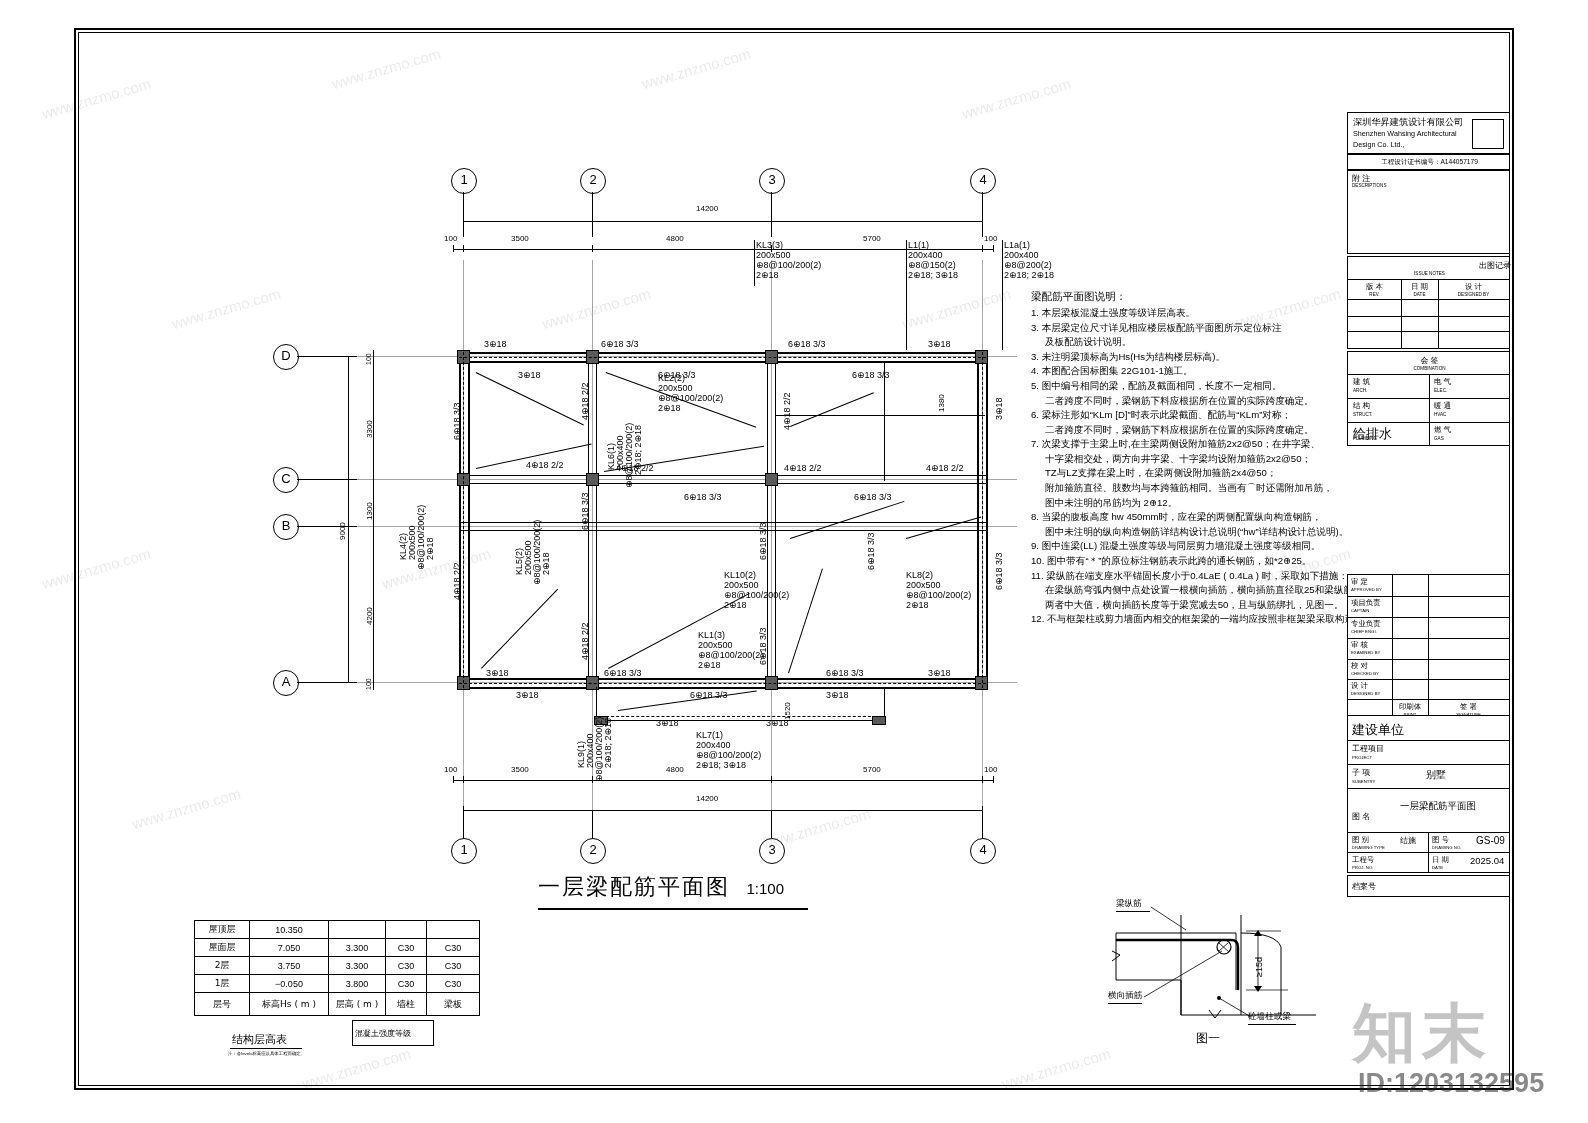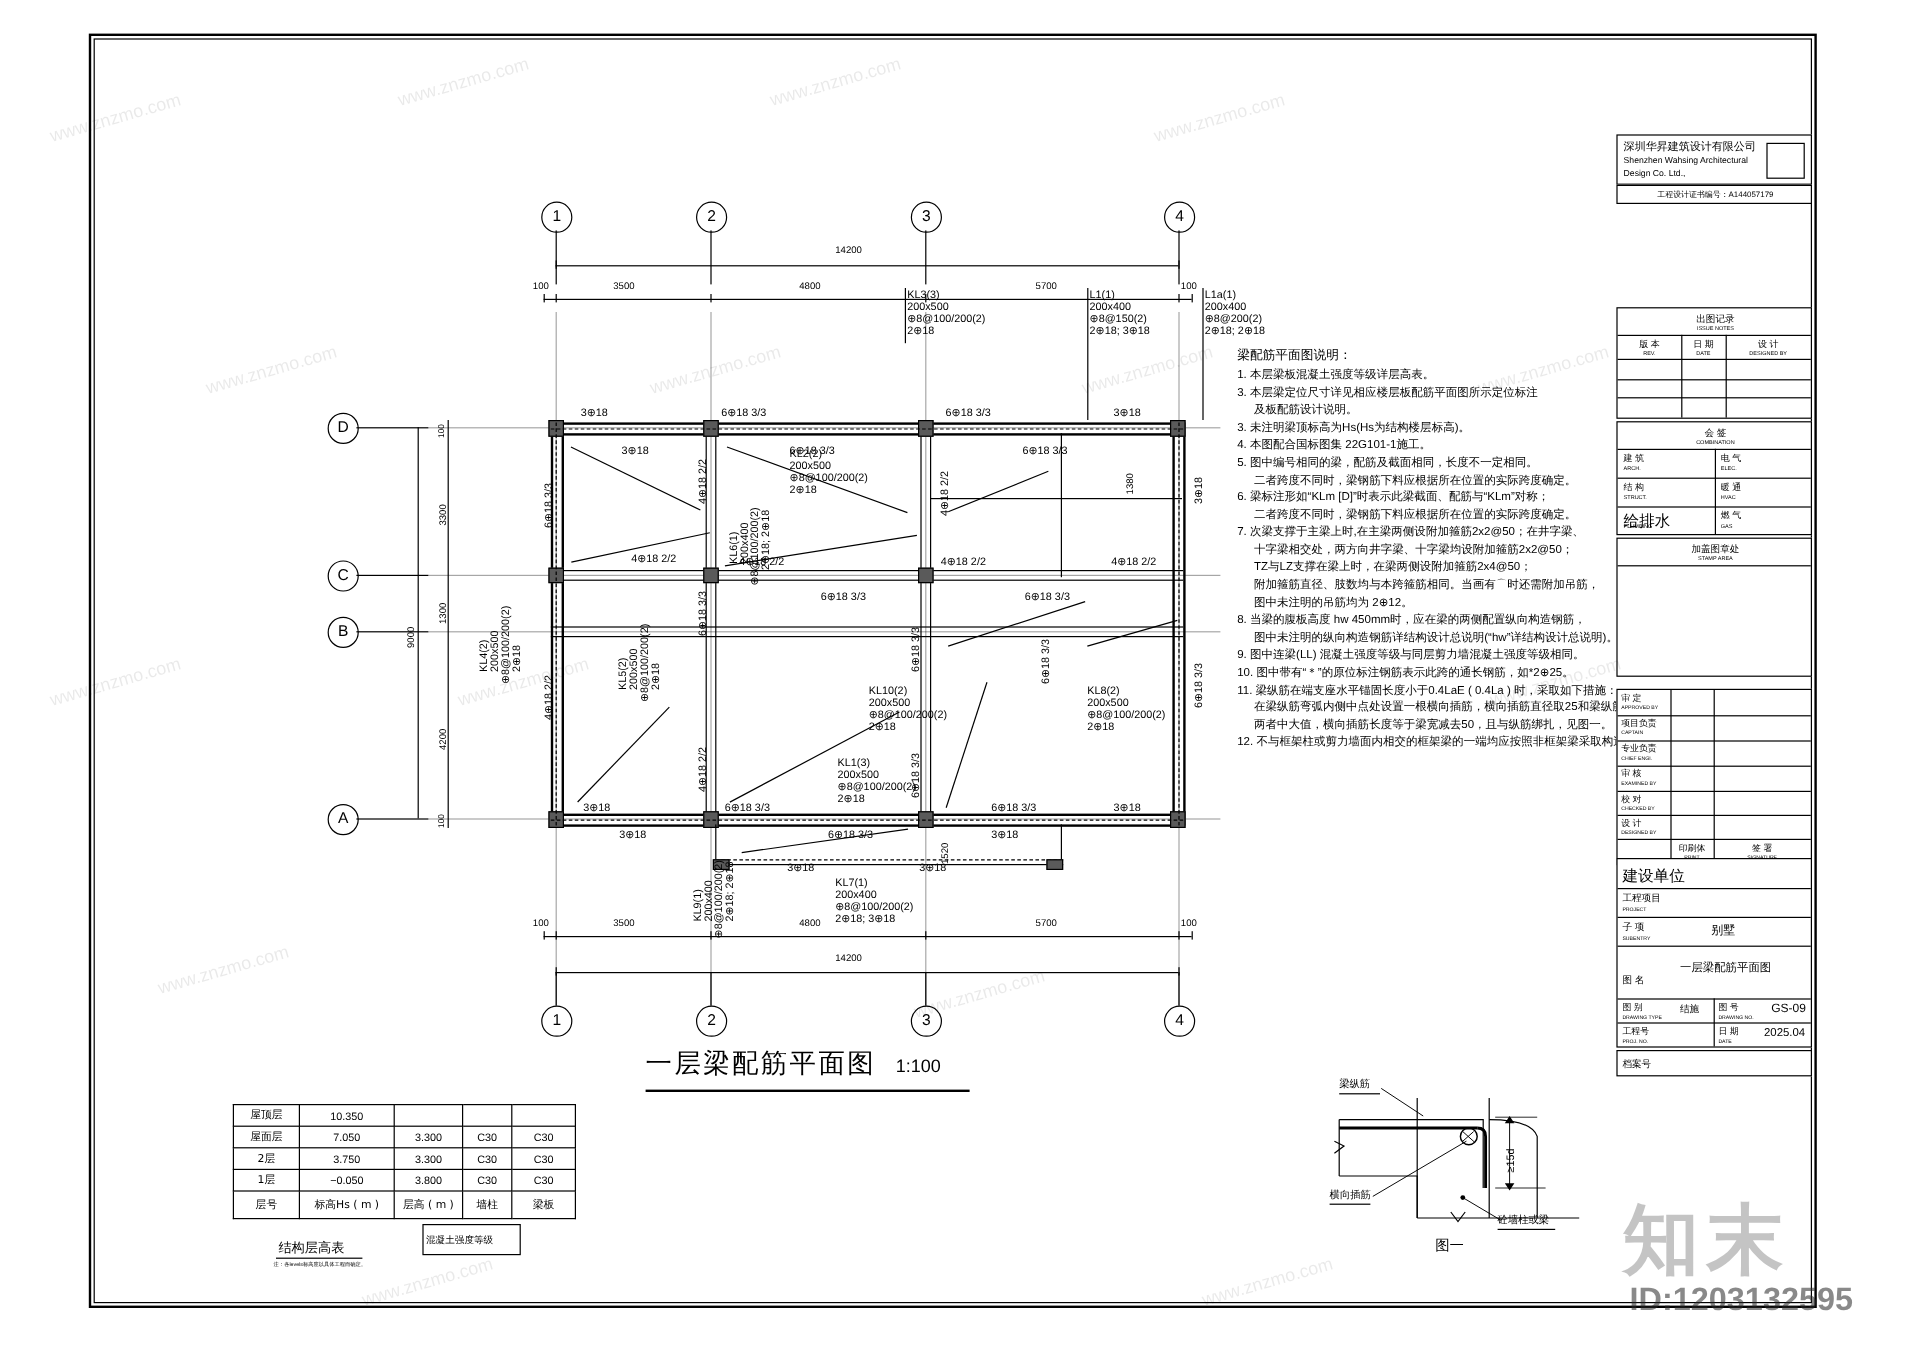--- a/index.html
+++ b/index.html
@@ -484,23 +484,27 @@
       <div class="abs cn" style="left:5px;top:3px;font-size:9.2px;">深圳华昇建筑设计有限公司</div>
       <div class="abs" style="left:5px;top:16px;font-size:7.2px;">Shenzhen Wahsing Architectural</div>
       <div class="abs" style="left:5px;top:27px;font-size:7.2px;">Design Co. Ltd.,</div>
       <div class="abs" style="left:124px;top:6px;width:32px;height:30px;border:1px solid #000;box-sizing:border-box;"></div>
     </div>
 
     <div class="tbbox" style="left:0;top:120px;width:163px;height:16px;">
       <div class="abs cn ctr" style="left:0;top:3px;width:163px;font-size:6.6px;">工程设计证书编号：A144057179</div>
     </div>
 
+    <div class="tbbox" style="left:0;top:136px;width:163px;height:84px;">
+      <div class="abs cn" style="left:4px;top:2px;font-size:8px;">附 注</div>
+      <div class="abs" style="left:4px;top:12px;font-size:4.6px;">DESCRIPTIONS</div>
+    </div>
 
     <div class="tbbox" style="left:0;top:222px;width:163px;height:93px;">
-      <div class="abs cn ctr" style="left:0;top:3px;width:163px;font-size:8px;">出图记录</div>
+      <div class="abs cn ctr" style="left:0;top:3px;width:163px;font-size:8px;text-align:right;">出图记录</div>
       <div class="abs ctr" style="left:0;top:14px;width:163px;font-size:4.6px;">ISSUE NOTES</div>
       <div class="ln hl" style="left:0;top:22px;width:161px;"></div>
       <div class="ln hl" style="left:0;top:42px;width:161px;"></div>
       <div class="ln hl" style="left:0;top:59px;width:161px;"></div>
       <div class="ln hl" style="left:0;top:74px;width:161px;"></div>
       <div class="ln vl" style="left:53px;top:22px;height:69px;"></div>
       <div class="ln vl" style="left:90px;top:22px;height:69px;"></div>
       <div class="abs cn ctr" style="left:0;top:25px;width:53px;font-size:7.5px;">版  本</div>
       <div class="abs ctr" style="left:0;top:35px;width:53px;font-size:4.6px;">REV.</div>
       <div class="abs cn ctr" style="left:53px;top:25px;width:37px;font-size:7.5px;">日  期</div>
@@ -523,25 +527,20 @@
       <div class="abs cn" style="left:5px;top:49px;font-size:7.5px;">结  构</div>
       <div class="abs" style="left:5px;top:60px;font-size:4.6px;">STRUCT.</div>
       <div class="abs cn" style="left:86px;top:49px;font-size:7.5px;">暖  通</div>
       <div class="abs" style="left:86px;top:60px;font-size:4.6px;">HVAC</div>
       <div class="abs cn" style="left:5px;top:73px;font-size:13px;">给排水</div>
       <div class="abs" style="left:5px;top:84px;font-size:4.6px;">PLUMBING</div>
       <div class="abs cn" style="left:86px;top:73px;font-size:7.5px;">燃  气</div>
       <div class="abs" style="left:86px;top:84px;font-size:4.6px;">GAS</div>
     </div>
 
-    <div class="tbbox" style="left:0;top:414px;width:163px;height:116px;">
-      <div class="abs cn ctr" style="left:0;top:3px;width:163px;font-size:8px;">加盖图章处</div>
-      <div class="abs ctr" style="left:0;top:14px;width:163px;font-size:4.6px;">STAMP AREA</div>
-      <div class="ln hl" style="left:0;top:22px;width:161px;"></div>
-    </div>
 
     <div class="tbbox" style="left:0;top:540px;width:163px;height:147px;">
       <div class="ln vl" style="left:44px;top:0;height:145px;"></div>
       <div class="ln vl" style="left:80px;top:0;height:145px;"></div>
       <div class="ln hl" style="left:0;top:21px;width:161px;"></div>
       <div class="ln hl" style="left:0;top:42px;width:161px;"></div>
       <div class="ln hl" style="left:0;top:63px;width:161px;"></div>
       <div class="ln hl" style="left:0;top:84px;width:161px;"></div>
       <div class="ln hl" style="left:0;top:104px;width:161px;"></div>
       <div class="ln hl" style="left:0;top:124px;width:161px;"></div>

